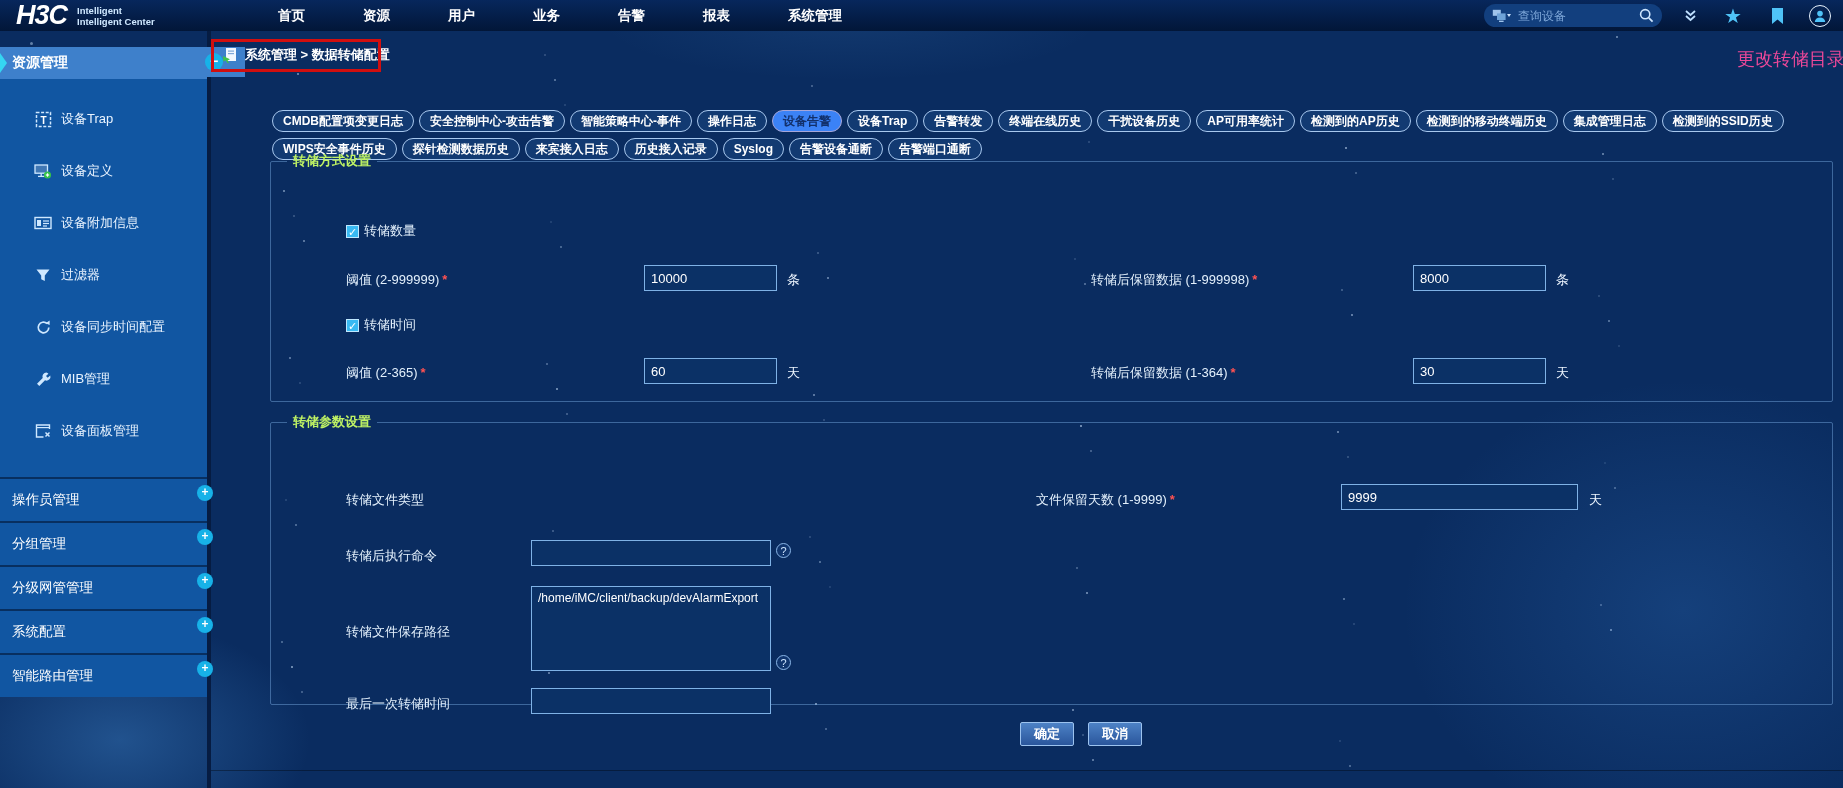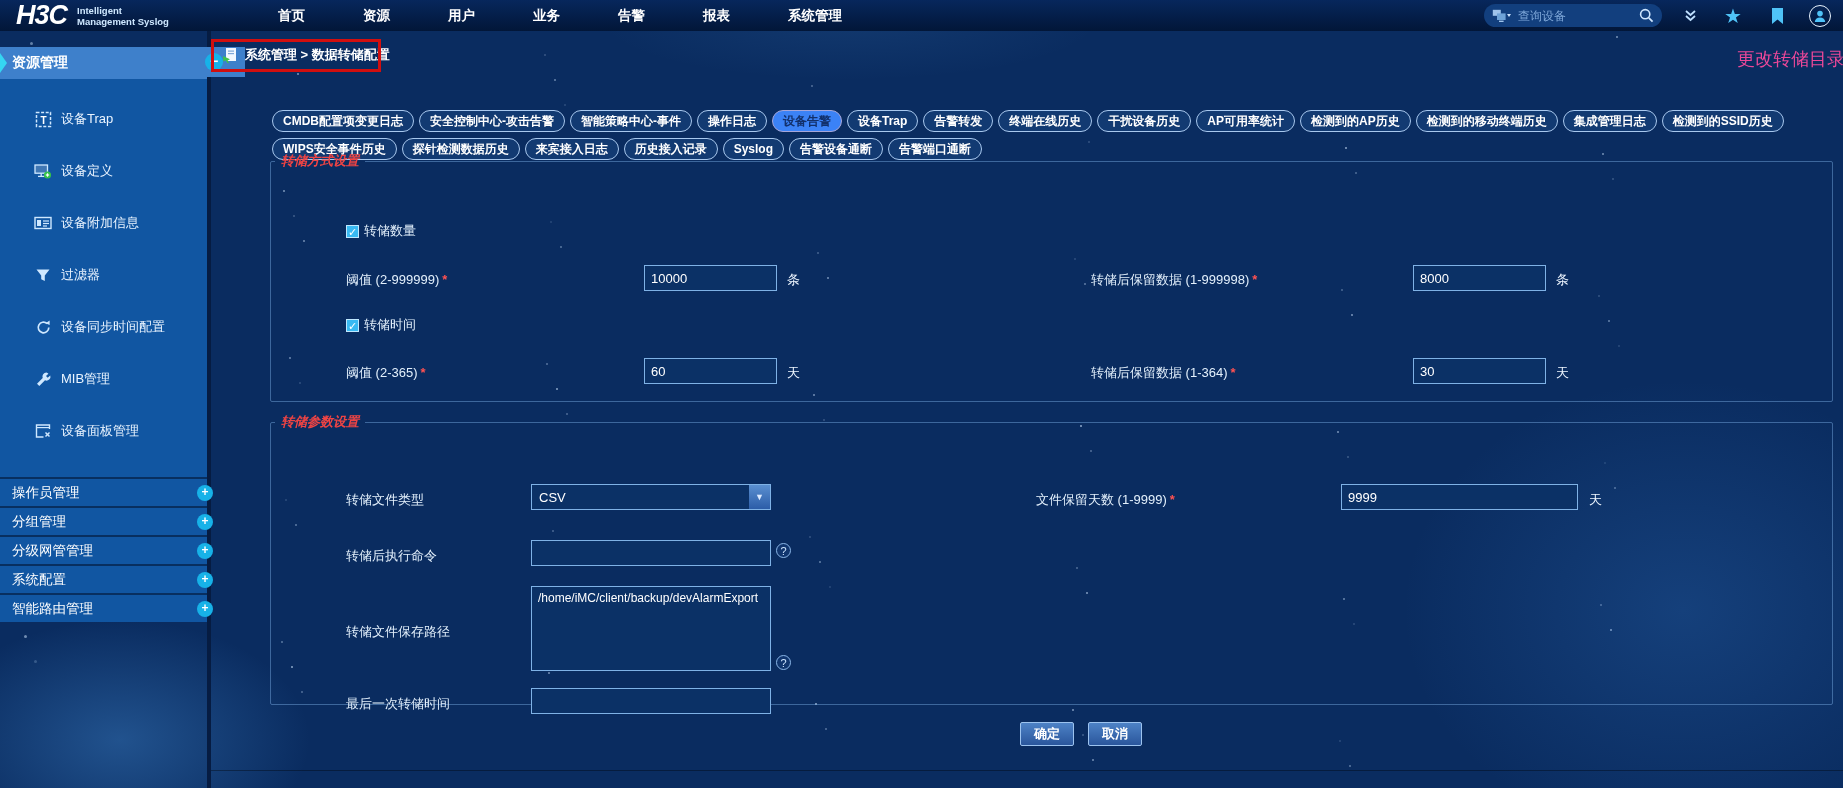--- a/index.html
+++ b/index.html
@@ -43,21 +43,21 @@
                  border-left:7px solid #35d6f2; border-top:10px solid transparent; border-bottom:10px solid transparent; }
   .collapse-ext { position:absolute; left:207px; top:47px; width:38px; height:30px; background:#3e80cb; z-index:3; }
   .circle-btn { position:absolute; width:18px; height:18px; border-radius:50%; background:#17b2e8; color:#fff;
                 font-size:14px; font-weight:bold; line-height:17px; text-align:center; cursor:pointer; z-index:4; }
   #collapse-minus { left:205px; top:53px; }
   #side-items { list-style:none; background:#1156a2; padding:14px 0 20px 0; }
   #side-items li { height:52px; display:flex; align-items:center; padding-left:34px; color:#eaf4ff;
                    font-size:13px; cursor:pointer; }
   #side-items .icon { width:18px; height:18px; margin-right:9px; display:inline-flex; align-items:center; justify-content:center; }
   #side-sections { }
-  .side-section { position:relative; height:29px; background:#1156a2; border-top:2px solid #082f60;
+  .side-section { position:relative; height:44px; background:#1156a2; border-top:2px solid #082f60;
                   color:#fff; font-size:13.5px; display:flex; align-items:center; padding-left:12px; cursor:pointer; }
   .side-section .circle-btn { position:absolute; left:197px; top:6px; width:16px; height:16px; line-height:15px; font-size:12px; }
 
   
   .vdivider { position:absolute; left:207px; top:31px; width:4px; height:757px; background:#061c42; z-index:2; }
   .content-bottom-line { position:absolute; left:211px; top:770px; width:1632px; height:1px; background:rgba(0,0,0,.35); z-index:2; }
 
   #breadcrumb { position:absolute; left:222px; top:46px; display:flex; align-items:center; gap:7px; z-index:3;
                 color:#fff; font-size:13px; font-weight:bold; }
   .red-box { position:absolute; left:211px; top:39px; width:170px; height:33px; border:3px solid #d10f0f; z-index:4; }
@@ -69,21 +69,21 @@
   #tabs-row1 { top:110px; }
   #tabs-row2 { top:138px; }
   .tab { height:22px; line-height:20px; padding:0 10px; border:1px solid #a8c8ee; border-radius:11px;
          background:#123a72; color:#fff; font-size:12px; font-weight:bold; cursor:pointer; white-space:nowrap; }
   .tab.active { background:#3b82f6; border-color:#a6a6d9; color:#12306b; }
 
   
   .fs { position:absolute; left:270px; width:1563px; border:1px solid rgba(125,175,230,.45); border-radius:2px; z-index:3; }
   #fs1 { top:152px; height:250px; }
   #fs2 { top:413px; height:292px; }
-  .fs legend { margin-left:4px; padding:0 6px; color:#ef4444; font-size:13px; font-weight:bold;font-style:italic; }
+  .fs legend { margin-left:16px; padding:0 6px; color:#bef264; font-size:13px; font-weight:bold; }
   .abs { position:absolute; }
   .flabel { color:#e3f0fc; font-size:13px; white-space:nowrap; }
   .req { color:#ff5252; font-weight:bold; margin-left:3px; }
   .unit { color:#eef6ff; font-size:13px; }
   .txt { background:#0b3166; border:1px solid #7fb2e6; color:#fff; font-size:13px; height:26px; padding:0 6px;
          font-family:"Liberation Sans", sans-serif; }
   .w133 { width:133px; } .w240 { width:240px; } .w237 { width:237px; }
   textarea.txt { height:85px; padding:4px 6px; font-size:12px; resize:none; line-height:15px; }
   .cb { display:inline-block; width:13px; height:13px; background:#38b9f2; border:1px solid #bfe8ff;
         color:#fff; font-size:11px; line-height:12px; text-align:center; cursor:pointer; }
@@ -188,21 +188,21 @@
     </div>
   <div class="neb neb1"></div>
   <div class="neb neb2"></div>
   <div class="neb neb3"></div>
 
   <header id="topbar">
     <div class="logo">
       <span class="logo-main">H3C</span>
       <span class="logo-sub">
         <span>Intelligent</span><br>
-        <span>Management Syslog</span>
+        <span>Intelligent Center</span>
       </span>
     </div>
     <nav id="topnav">
         <span class="nav-item">首页</span>
         <span class="nav-item">资源</span>
         <span class="nav-item">用户</span>
         <span class="nav-item">业务</span>
         <span class="nav-item">告警</span>
         <span class="nav-item">报表</span>
         <span class="nav-item">系统管理</span>
@@ -426,24 +426,20 @@
       <span>转储后保留数据 (1-364)</span><span class="req">*</span>
     </span>
     <input class="txt w133 abs" style="left: 1142px; top: 188px;" value="30">
     <span class="unit abs" style="left:1285px; top:194px;">天</span>
   </fieldset>
 
   <fieldset class="fs" id="fs2">
     <legend>转储参数设置</legend>
 
     <span class="flabel abs" style="left:75px; top:60px;">转储文件类型</span>
-    <div class="selectbox w240 abs" style="left:260px; top:53px;">
-      <span class="val">CSV</span>
-      <span class="dd-btn">▼</span>
-    </div>
     <span class="flabel abs" style="left:765px; top:60px;">
       <span>文件保留天数 (1-9999)</span><span class="req">*</span>
     </span>
     <input class="txt w237 abs" style="left: 1070px; top: 53px;" value="9999">
     <span class="unit abs" style="left:1318px; top:60px;">天</span>
 
     <span class="flabel abs" style="left:75px; top:116px;">转储后执行命令</span>
     <input class="txt w240 abs" style="left: 260px; top: 109px;" value="">
     <span class="help abs" style="left:505px; top:112px;">?</span>
 

